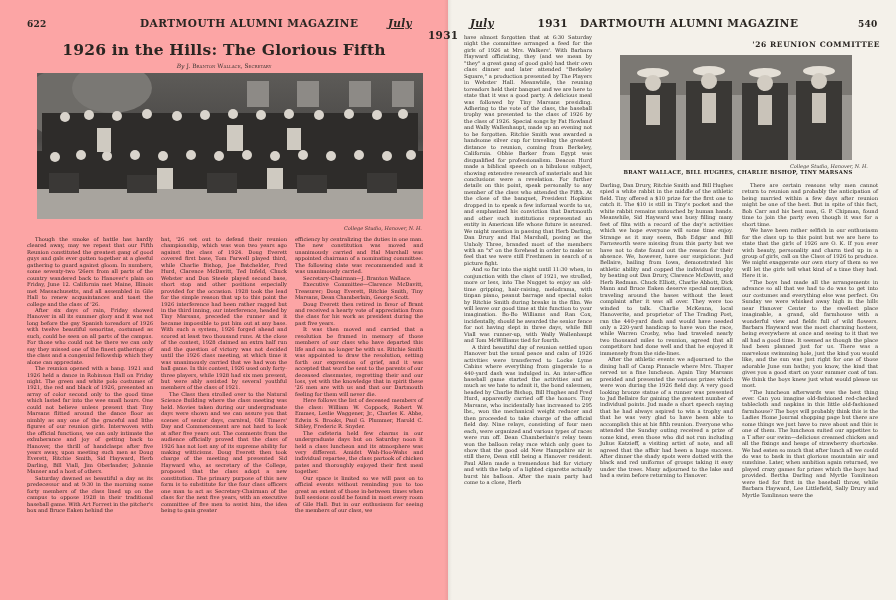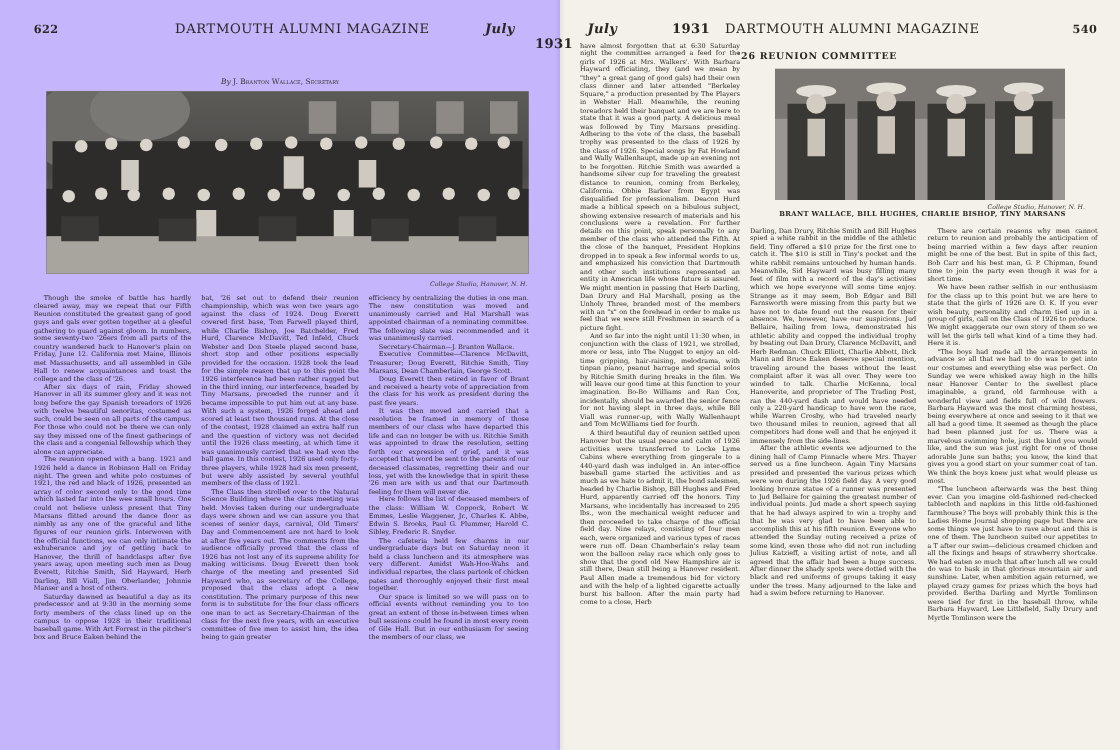--- a/index.html
+++ b/index.html
@@ -5,34 +5,34 @@
   html, body { margin: 0; padding: 0; }
   body {
     width: 896px; height: 600px; overflow: hidden;
     background: #f4f1ea;
     font-family: "DejaVu Serif", serif;
     color: #2a2622;
     position: relative;
   }
   .page {
     position: absolute; top: 0; height: 600px; width: 448px;
-    background: #c4b5fd;
+    background: #fca5a5;
   }
   .page.left { left: 0; }
   .spine {
     position: absolute; left: 444px; top: 0; width: 8px; height: 600px;
     background: linear-gradient(90deg, rgba(0,0,0,0.00), rgba(0,0,0,0.06), rgba(0,0,0,0.00));
   }
   .running-head {
     position: absolute; top: 17px; font-size: 10.5px; letter-spacing: 0.3px;
     color: #2a2622;
   }
   .pnum { font-size: 9px; font-weight: bold; }
-  .mag { font-weight: normal; font-size: 10.5px; letter-spacing: 0.5px; }
-  .date .m { font-style: italic; font-weight: bold; }
+  .mag { font-weight: bold; font-size: 10.5px; letter-spacing: 0.5px; }
+  .date .m { font-style: italic; font-weight: bold; text-decoration: underline; }
   .date .y { font-weight: bold; margin-left: 40px; }
   .title {
     position: absolute; top: 40px; left: 0; width: 448px; text-align: center;
     font-size: 15.5px; font-weight: bold; letter-spacing: 0.2px;
   }
   .byline {
     position: absolute; top: 62px; left: 0; width: 448px; text-align: center;
     font-size: 6px; color: #3a3530;
   }
   .byline i { font-style: italic; }
@@ -45,41 +45,42 @@
   .credit {
     position: absolute; font-size: 5px; color: #3a3530; font-style: italic;
   }
   .col {
     position: absolute; font-size: 5.2px; line-height: 6.45px;
     text-align: justify; color: #2a2622;
     hyphens: auto;
   }
   .col p { margin: 0; text-indent: 8px; }
   .committee-title {
-    position: absolute; top: 40px; left: 590px; width: 290px; text-align: left;
+    position: absolute; top: 40px; left: 590px; width: 290px; text-align: right;
     font-size: 7.5px; font-weight: bold; letter-spacing: 0.6px;
   }
   .committee-caption {
     position: absolute; top: 169px; left: 588px; width: 300px; text-align: center;
     font-size: 5.4px; font-weight: bold; letter-spacing: 0.3px;
   }
 </style>
 </head>
 <body>
 
 <div class="page left">
   <div class="running-head" style="left:27px;">
     <span class="pnum">622</span>
   </div>
   <div class="running-head mag" style="left:140px;">DARTMOUTH ALUMNI MAGAZINE</div>
   <div class="running-head date" style="left:388px;">
     <span class="m">July</span>
     <span class="y">1931</span>
   </div>
 
+  <div class="title">1926 in the Hills: The Glorious Fifth</div>
   <div class="byline">
     <i>By</i>
     <span class="sc">J. Branton Wallace, Secretary</span>
   </div>
 
   <div class="photo" style="left:37px; top:73px; width:386px; height:146px;">
     <svg width="386" height="146" viewBox="0 0 386 146">
       <defs>
         <linearGradient id="bgL" x1="0" y1="0" x2="0" y2="1">
           <stop offset="0" stop-color="#5d5b58"></stop>

